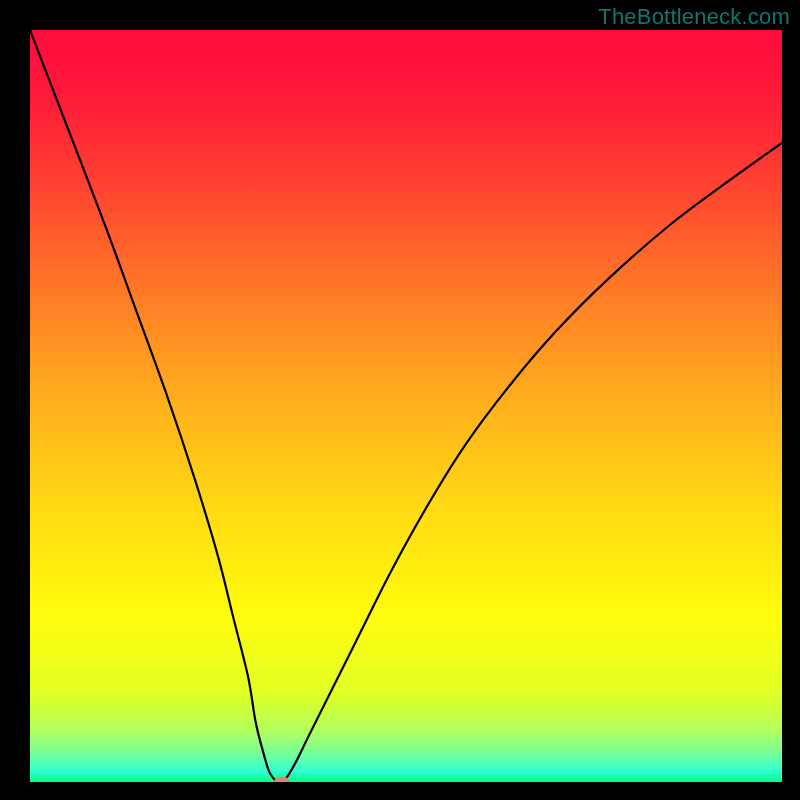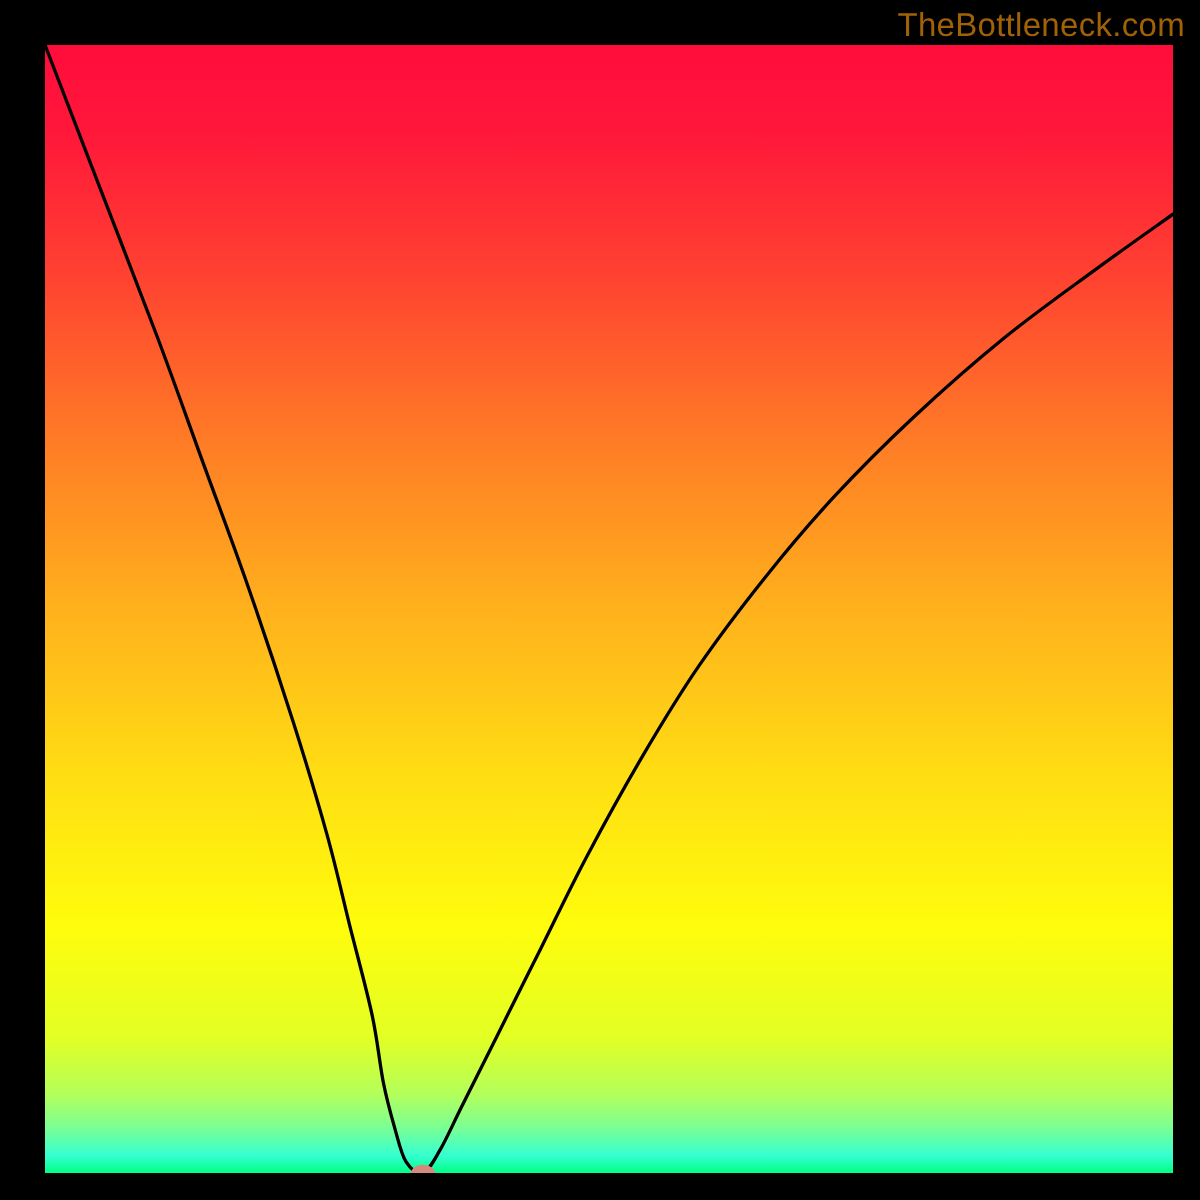--- a/index.html
+++ b/index.html
@@ -25,21 +25,21 @@
   .gradient-bg {
     position: absolute;
     inset: 0;
   }
   .credit {
     position: absolute;
     top: 4px;
     right: 10px;
     font-size: 22px;
     font-weight: 500;
-    color: #a16207;
+    color: #0f766e;
     letter-spacing: 0.2px;
     text-align: right;
   }
   svg.curve {
     position: absolute;
     inset: 0;
   }
   .marker {
     position: absolute;
     width: 16px;

